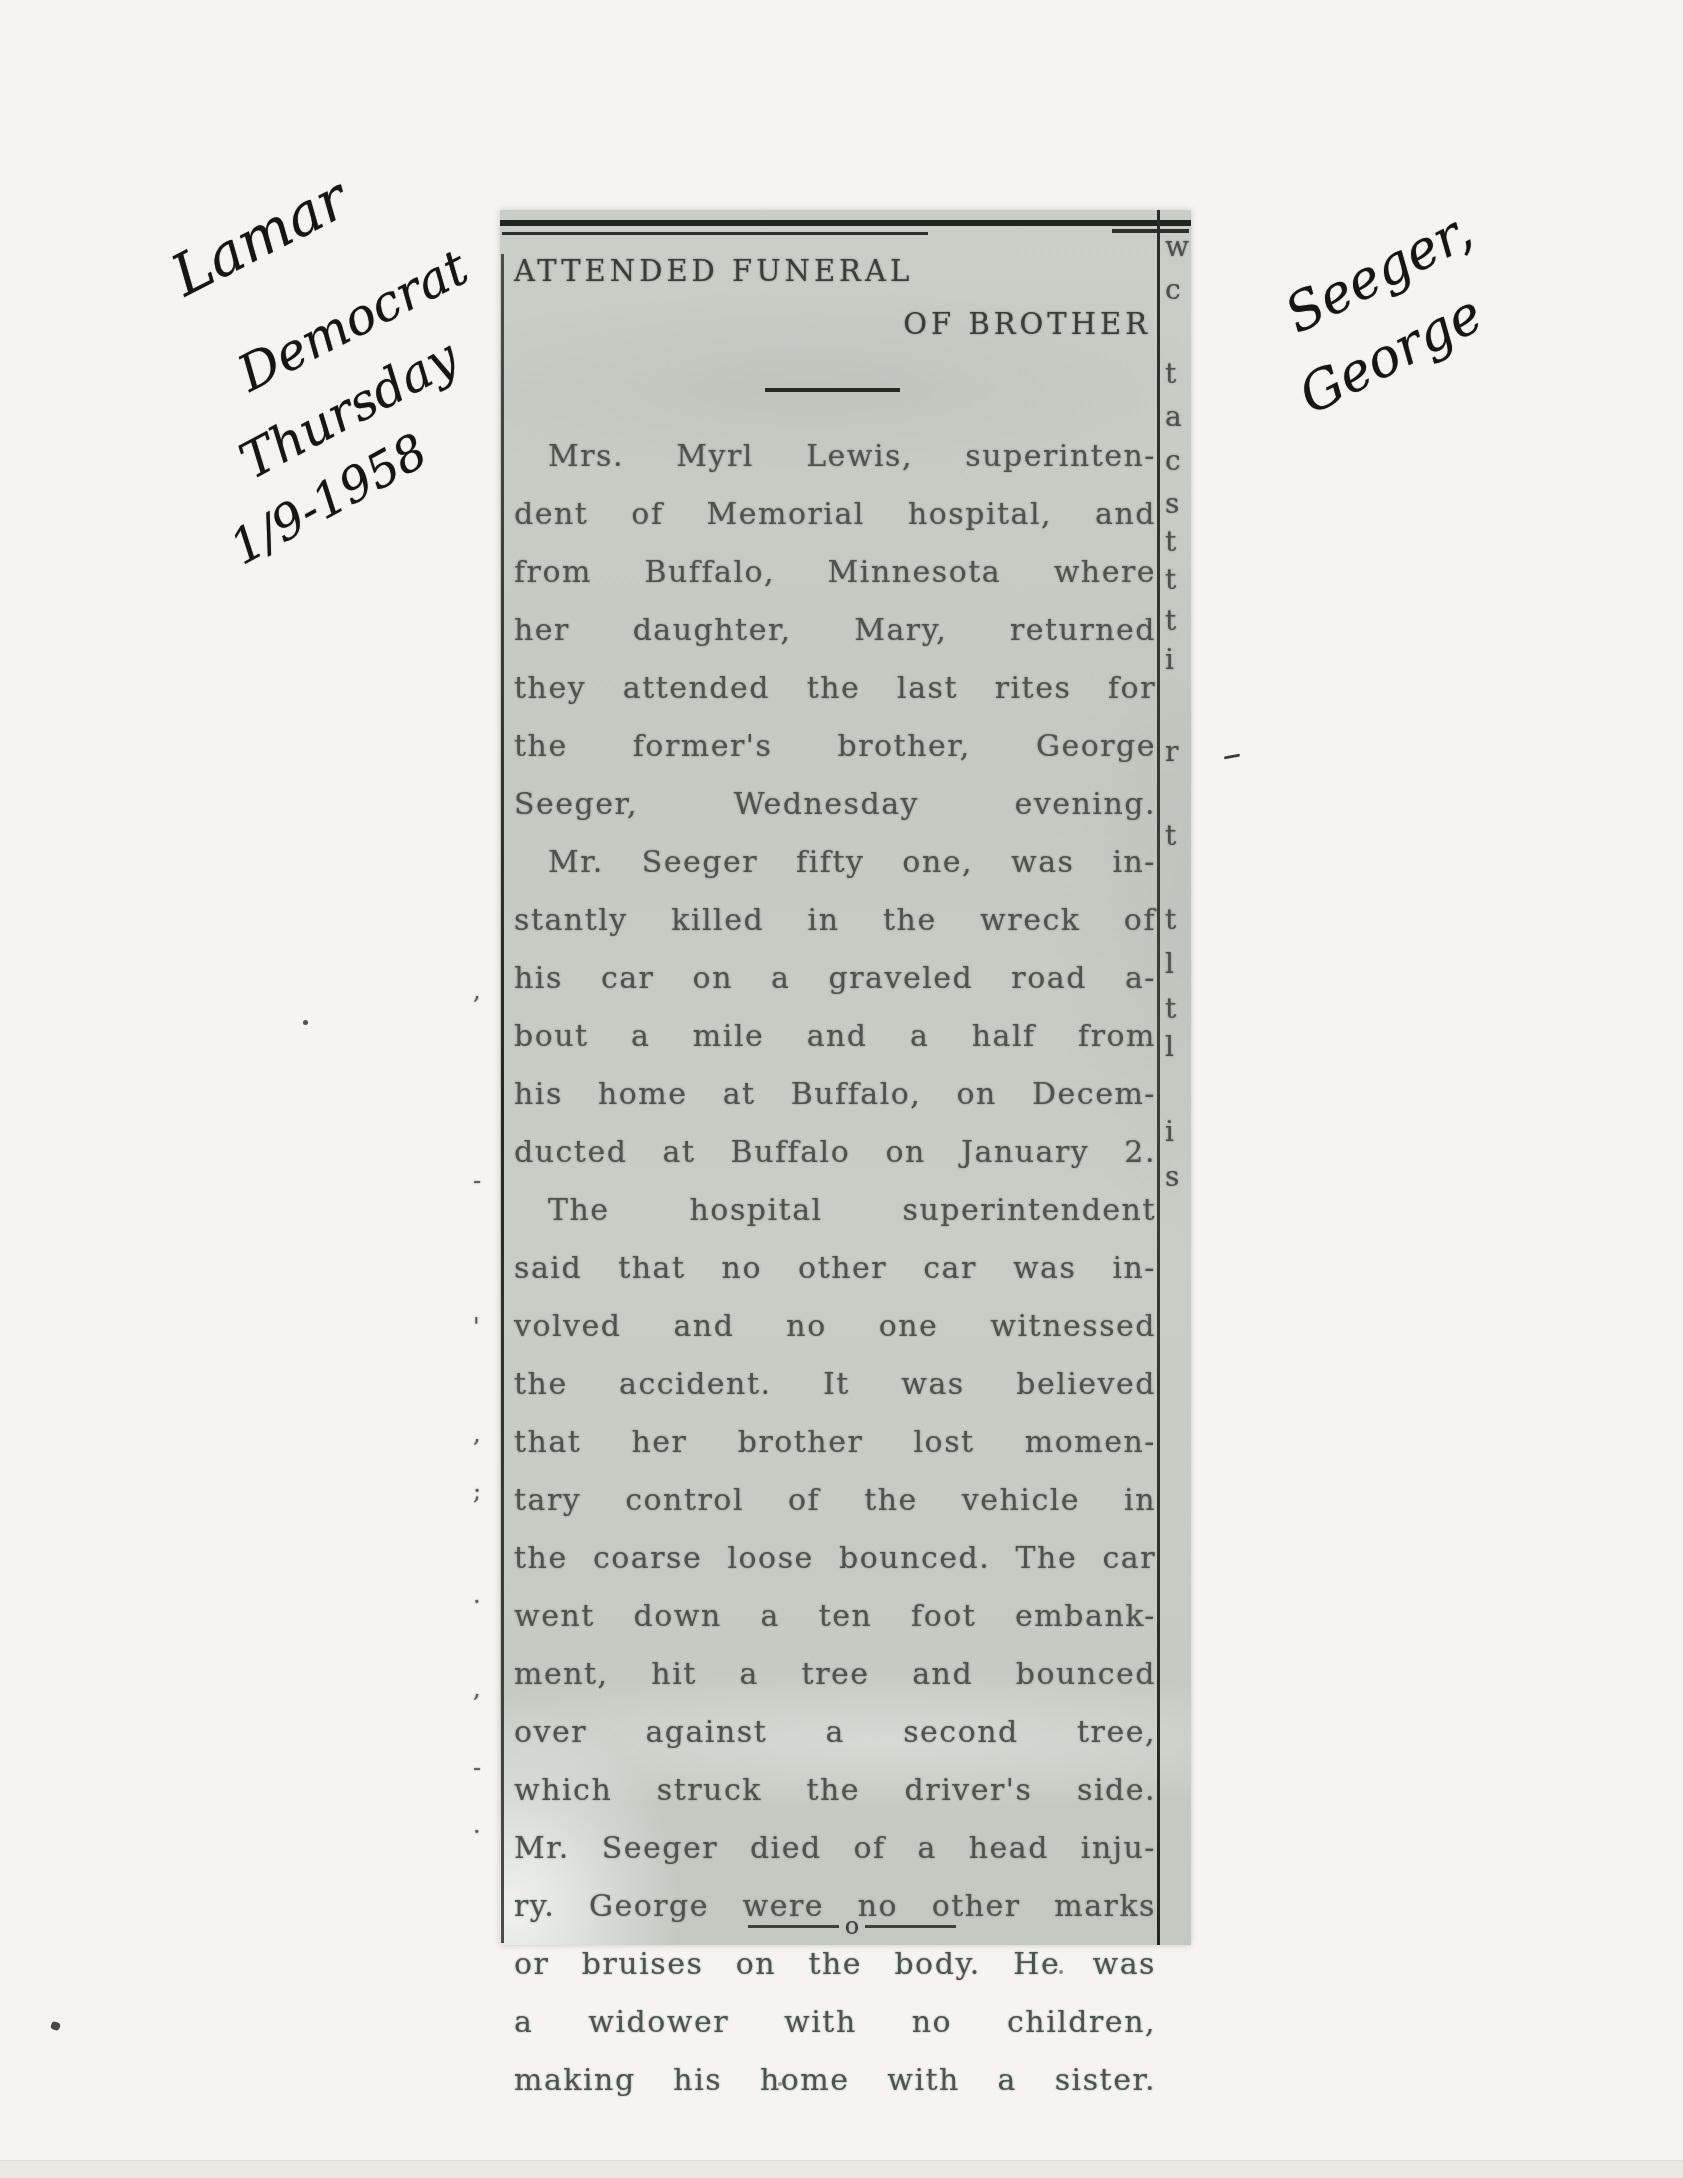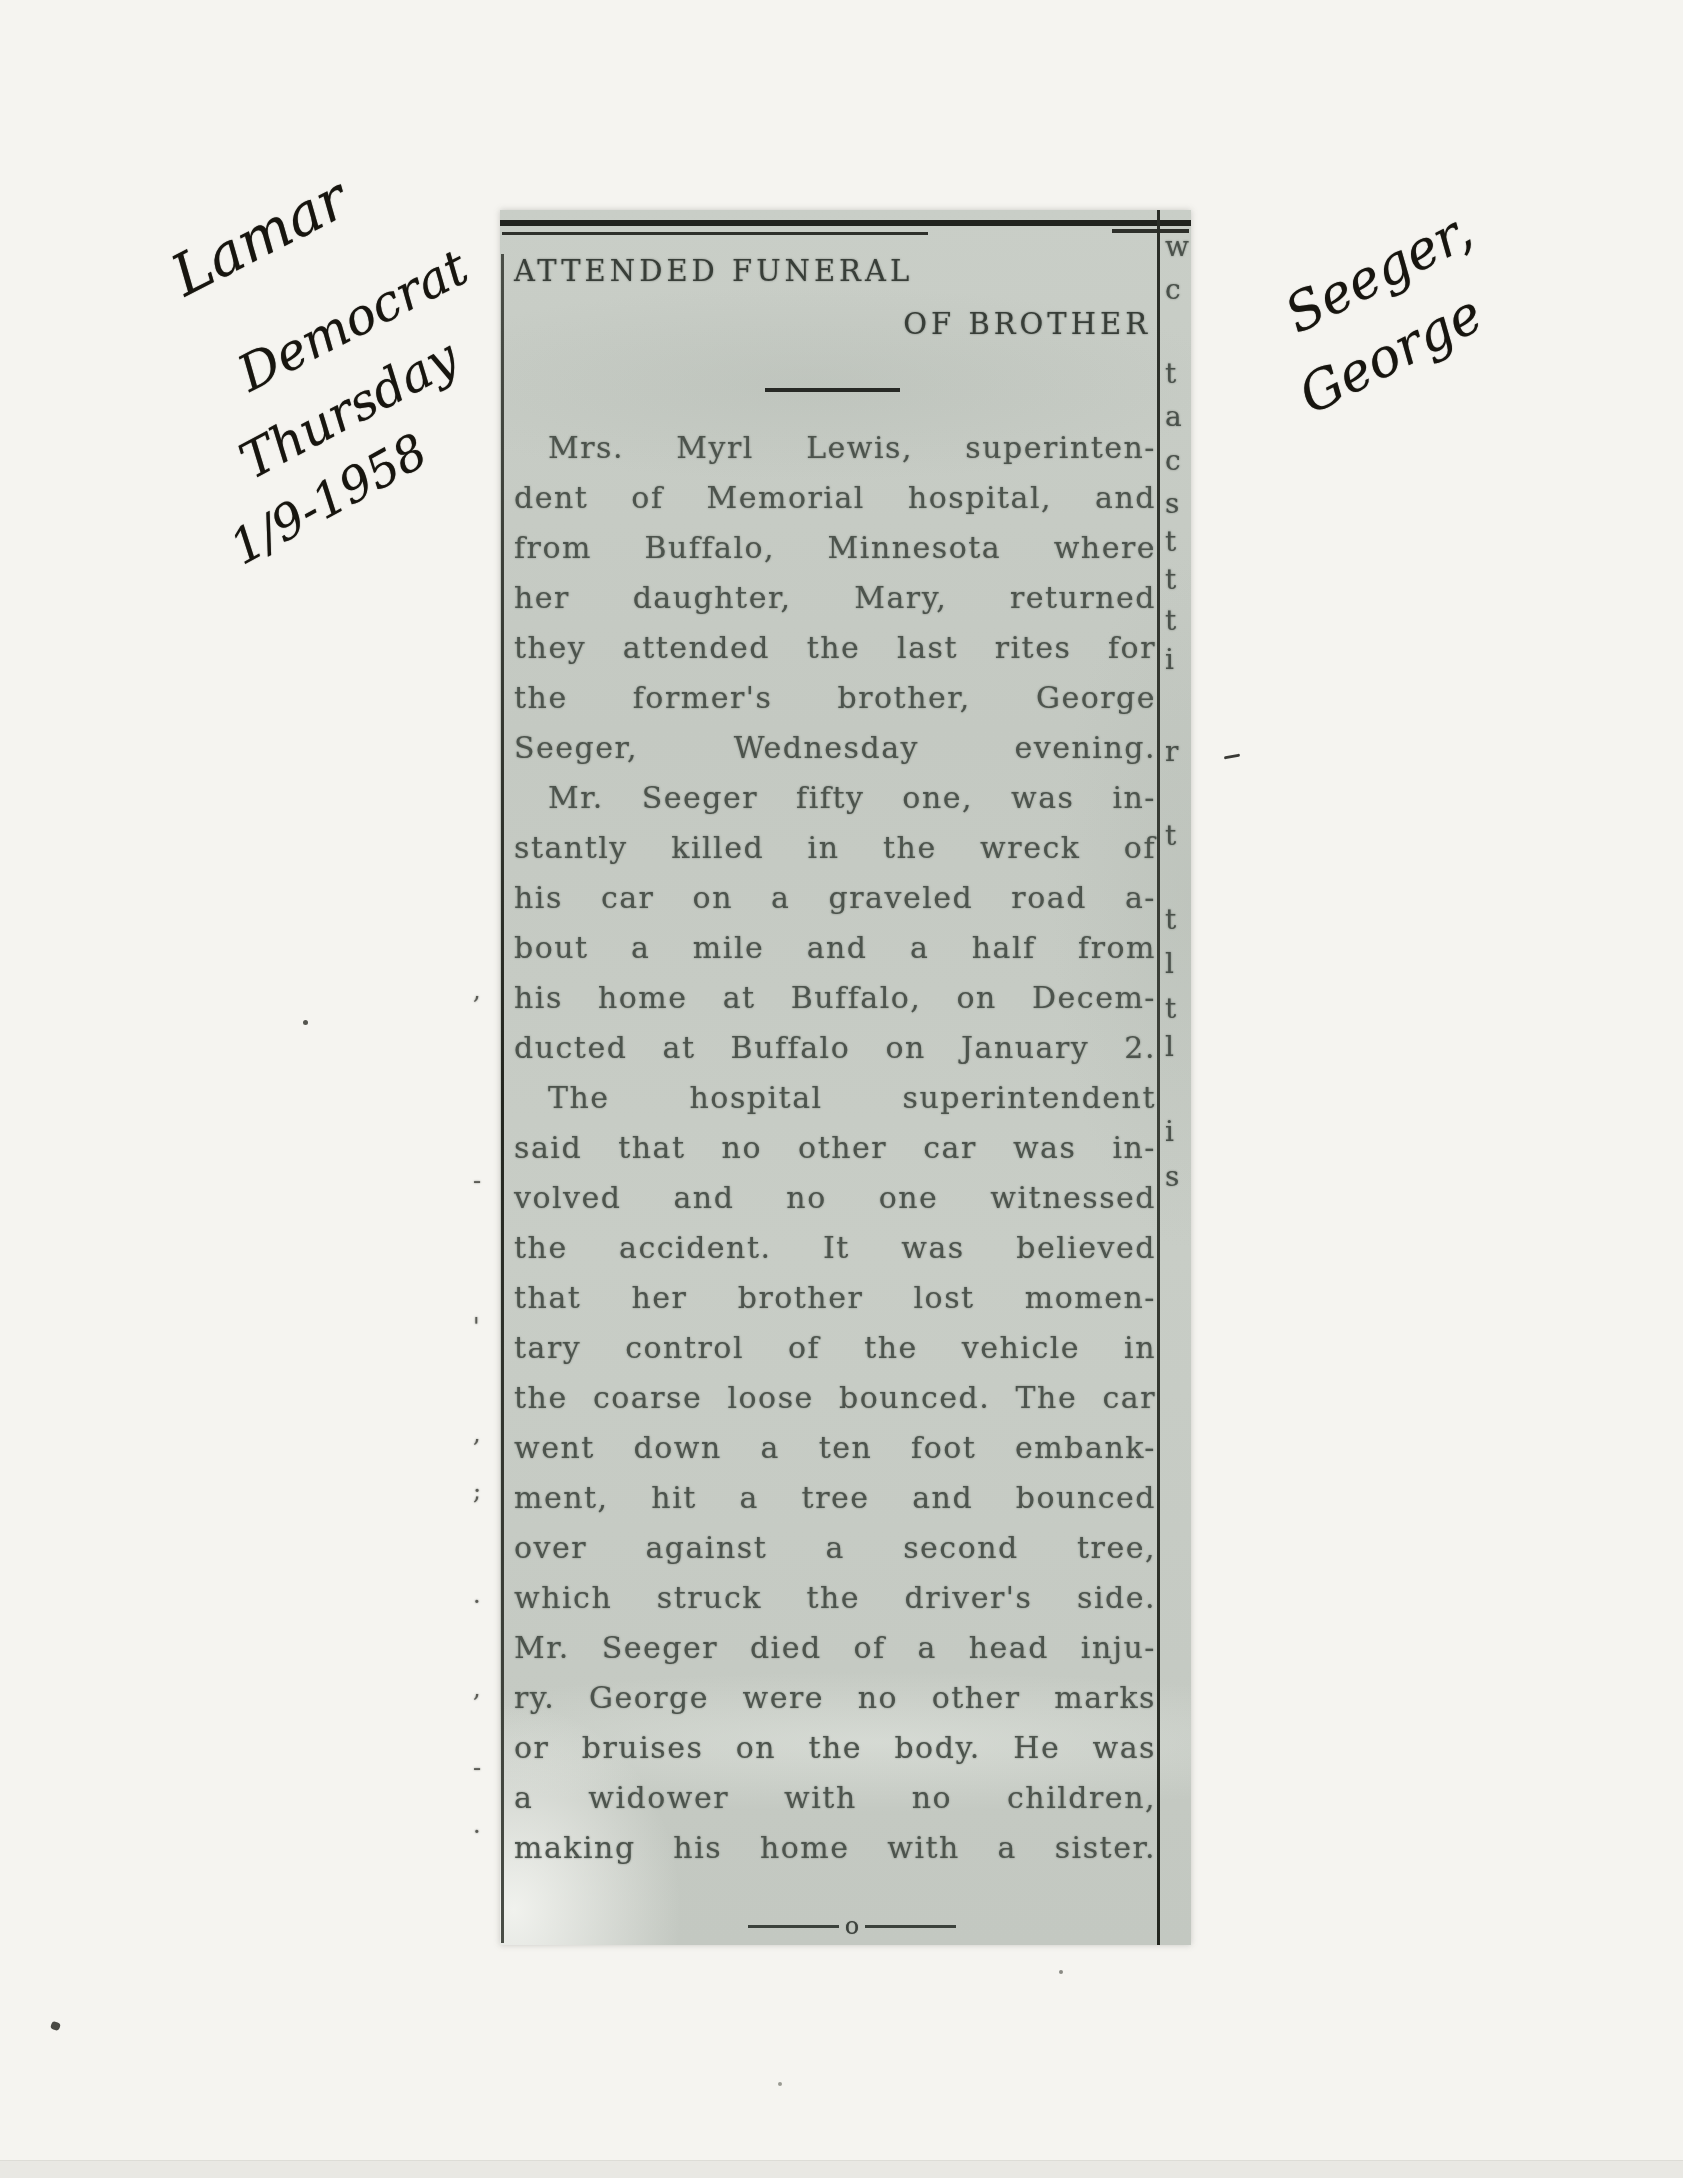--- a/index.html
+++ b/index.html
@@ -34,21 +34,21 @@
   }
   .rule{position:absolute;background:#22241f;}
   .headline{
     position:absolute;font-weight:normal;font-size:29px;letter-spacing:4px;
     color:#383e38;text-shadow:0 0 2px rgba(45,50,45,.55);white-space:nowrap;
   }
   .body-col{position:absolute;left:14px;top:213px;width:642px;}
   .bline{
     height:50px;line-height:50px;font-size:30px;letter-spacing:1.5px;word-spacing:5px;
     color:#4d544d;text-shadow:0 0 2px rgba(62,70,62,.55);
-    text-align:justify;text-align-last:justify;white-space:nowrap;
+    text-align:justify;text-align-last:justify;white-space:nowrap;margin-top:8px;
   }
   .bline.indent{padding-left:34px;}
   .footer-div{
     position:absolute;left:248px;top:1699px;width:208px;height:34px;
     display:flex;align-items:center;justify-content:center;gap:6px;
     color:#3c423c;text-shadow:0 0 1px rgba(50,55,50,.6);
   }
   .footer-div .bar{height:3px;background:#3c423c;flex:1 1 auto;}
   .footer-div .oo{font-size:24px;line-height:24px;}
   .frag{

